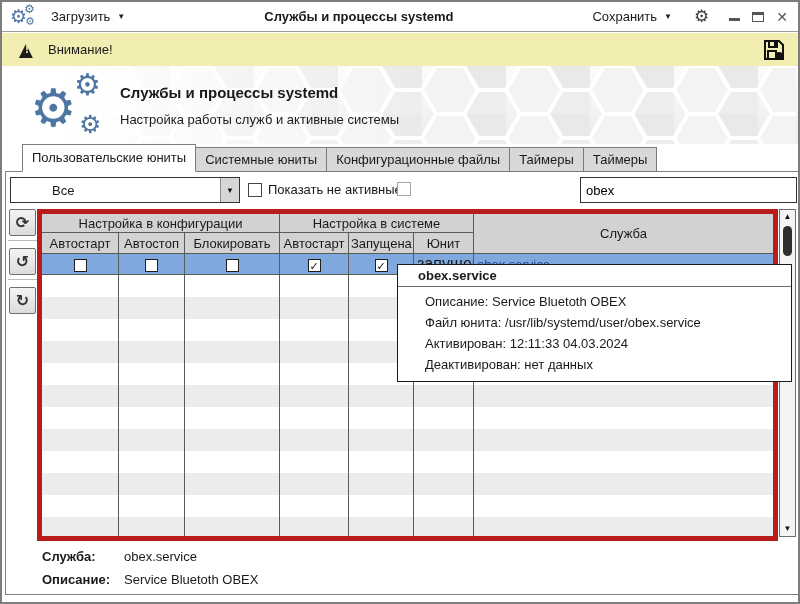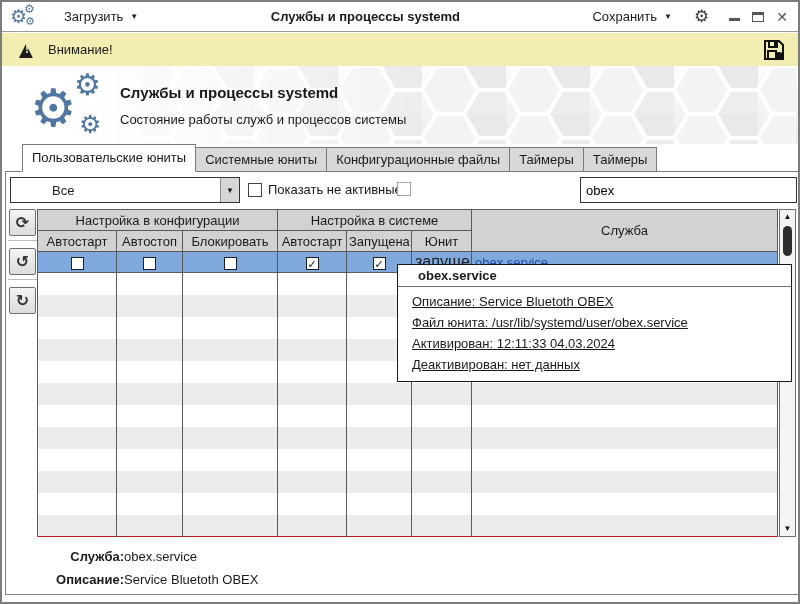--- a/index.html
+++ b/index.html
@@ -9,21 +9,21 @@
   .window { position:relative; width:800px; height:604px; border:2px solid #7d7d7d; background:#fff; overflow:hidden; }
 
   
   .titlebar { position:absolute; top:0; left:0; right:0; height:30px; background:#fff; border-bottom:1px solid #9a9a9a; display:flex; align-items:center; padding:0 10px; }
   .app-icon { position:relative; width:26px; height:24px; color:#4e76a3; }
   .app-icon .g1 { position:absolute; left:-2px; top:2px; font-size:19px; line-height:19px; }
   .app-icon .g2 { position:absolute; left:12px; top:-2px; font-size:12px; line-height:12px; }
   .app-icon .g3 { position:absolute; left:13px; top:11px; font-size:11px; line-height:11px; }
   .menu-btn { display:flex; align-items:center; gap:7px; padding:4px 8px; cursor:default; }
   .menu-btn .caret { font-size:8px; line-height:8px; color:#222; }
-  .tb-load { margin-left:18px; }
+  .tb-load { margin-left:5px; }
   .tb-title { flex:1; text-align:center; font-weight:bold; }
   .tb-right { display:flex; align-items:center; gap:14px; }
   .gear-btn { font-size:17px; line-height:17px; color:#3c3c3c; }
   .winctl { display:flex; align-items:center; gap:12px; margin-left:6px; }
   .wc-min { width:11px; height:3px; background:#555; margin-top:6px; }
   .wc-max { width:12px; height:10px; border:1px solid #555; border-top:3px solid #555; background:#fff; }
   .wc-close { font-size:14px; color:#555; font-weight:bold; line-height:14px; }
 
   
   .warnbar { position:absolute; top:31px; left:0; right:0; height:33px; background:#f2eeb2; display:flex; align-items:center; padding:0 12px; }
@@ -68,44 +68,44 @@
   .side-toolbar { position:absolute; left:2px; top:37px; width:30px; }
   .side-btn { width:27px; height:27px; margin:0 0 4px 1px; border:1px solid #6f6f6f; border-radius:2px; background:linear-gradient(#f4f4f4,#dcdcdc); display:flex; align-items:center; justify-content:center; font-size:16px; font-weight:bold; color:#333; }
   .side-sep { width:30px; height:1px; background:#bdbdbd; margin:3px 0 7px 0; }
 
   
   .grid { position:absolute; left:31px; top:37px; border-collapse:collapse; table-layout:fixed; width:741px; }
   .grid th { background:#d2d2d2; border:1px solid #5a5a5a; font-weight:normal; font-size:13px; height:21px; padding:0 2px; overflow:hidden; white-space:nowrap; }
   .grid td { border-left:1px solid #5a5a5a; border-right:1px solid #5a5a5a; height:22px; padding:0 3px; text-align:center; overflow:hidden; white-space:nowrap; }
   .grid tr.selected td { background:#7fa8dc; border-bottom:1px solid #5a5a5a; height:21px; }
   .grid tr.stripe td { background:#ececec; }
-  .grid { border:1px solid #b91c1c; }
+  .grid { border:5px solid #b91c1c; }
   .cell-cb { display:inline-block; width:13px; height:13px; border:1px solid #1e1e1e; background:#fff; line-height:12px; font-size:11px; font-weight:bold; color:#111; vertical-align:middle; text-align:center; }
   .unit-state { font-size:16px; }
   .svc-link { color:#1b4fa0; text-align:left !important; }
   .grid td.svc-link { text-align:left; }
 
   
   .vscroll { position:absolute; left:773px; top:37px; width:17px; height:328px; border:1px solid #6f6f6f; background:#f4f4f4; }
   .vs-up, .vs-down { position:absolute; left:0; width:15px; height:14px; text-align:center; font-size:8px; color:#111; line-height:14px; }
   .vs-up { top:0; }
   .vs-down { bottom:0; }
   .vs-thumb { position:absolute; left:3px; top:16px; width:9px; height:30px; background:#2e2e2e; border-radius:5px; }
 
   
-  .footer-line { position:absolute; left:36px; display:flex;text-align:right; }
+  .footer-line { position:absolute; left:36px; display:flex; }
   .footer-line .lbl { width:82px; font-weight:bold; }
   .fl-1 { top:377px; }
   .fl-2 { top:400px; }
 
   
   .tooltip { position:absolute; left:395px; top:262px; width:395px; background:#fff; border:1px solid #1a1a1a; z-index:10; }
   .tt-title { font-weight:bold; padding:3px 0 3px 20px; border-bottom:1px solid #6b6b6b; }
   .tt-body { padding:4px 0 6px 0; }
-  .tt-line { padding:0 6px 0 14px; line-height:21px; white-space:nowrap; overflow:hidden;text-decoration:underline; }
+  .tt-line { padding:0 6px 0 27px; line-height:21px; white-space:nowrap; overflow:hidden; }
 </style>
 </head>
 <body>
 
 <div class="window">
 
   <div class="titlebar">
     <div class="app-icon">
       <span class="g1">⚙</span>
       <span class="g2">⚙</span>
@@ -157,21 +157,21 @@
       </defs>
       <rect width="794" height="78" fill="url(#hexp)"></rect>
     </svg>
     <div class="fade"></div>
     <div class="banner-icon">
       <span class="g1">⚙</span>
       <span class="g2">⚙</span>
       <span class="g3">⚙</span>
     </div>
     <div class="banner-title">Службы и процессы systemd</div>
-    <div class="banner-sub">Состояние работы служб и процессов системы</div>
+    <div class="banner-sub">Настройка работы служб и активные системы</div>
   </div>
 
   <div class="tabs">
     <div class="tab active">Пользовательские юниты</div>
     <div class="tab">Системные юниты</div>
     <div class="tab">Конфигурационные файлы</div>
     <div class="tab">Таймеры</div>
     <div class="tab">Таймеры</div>
   </div>
 

